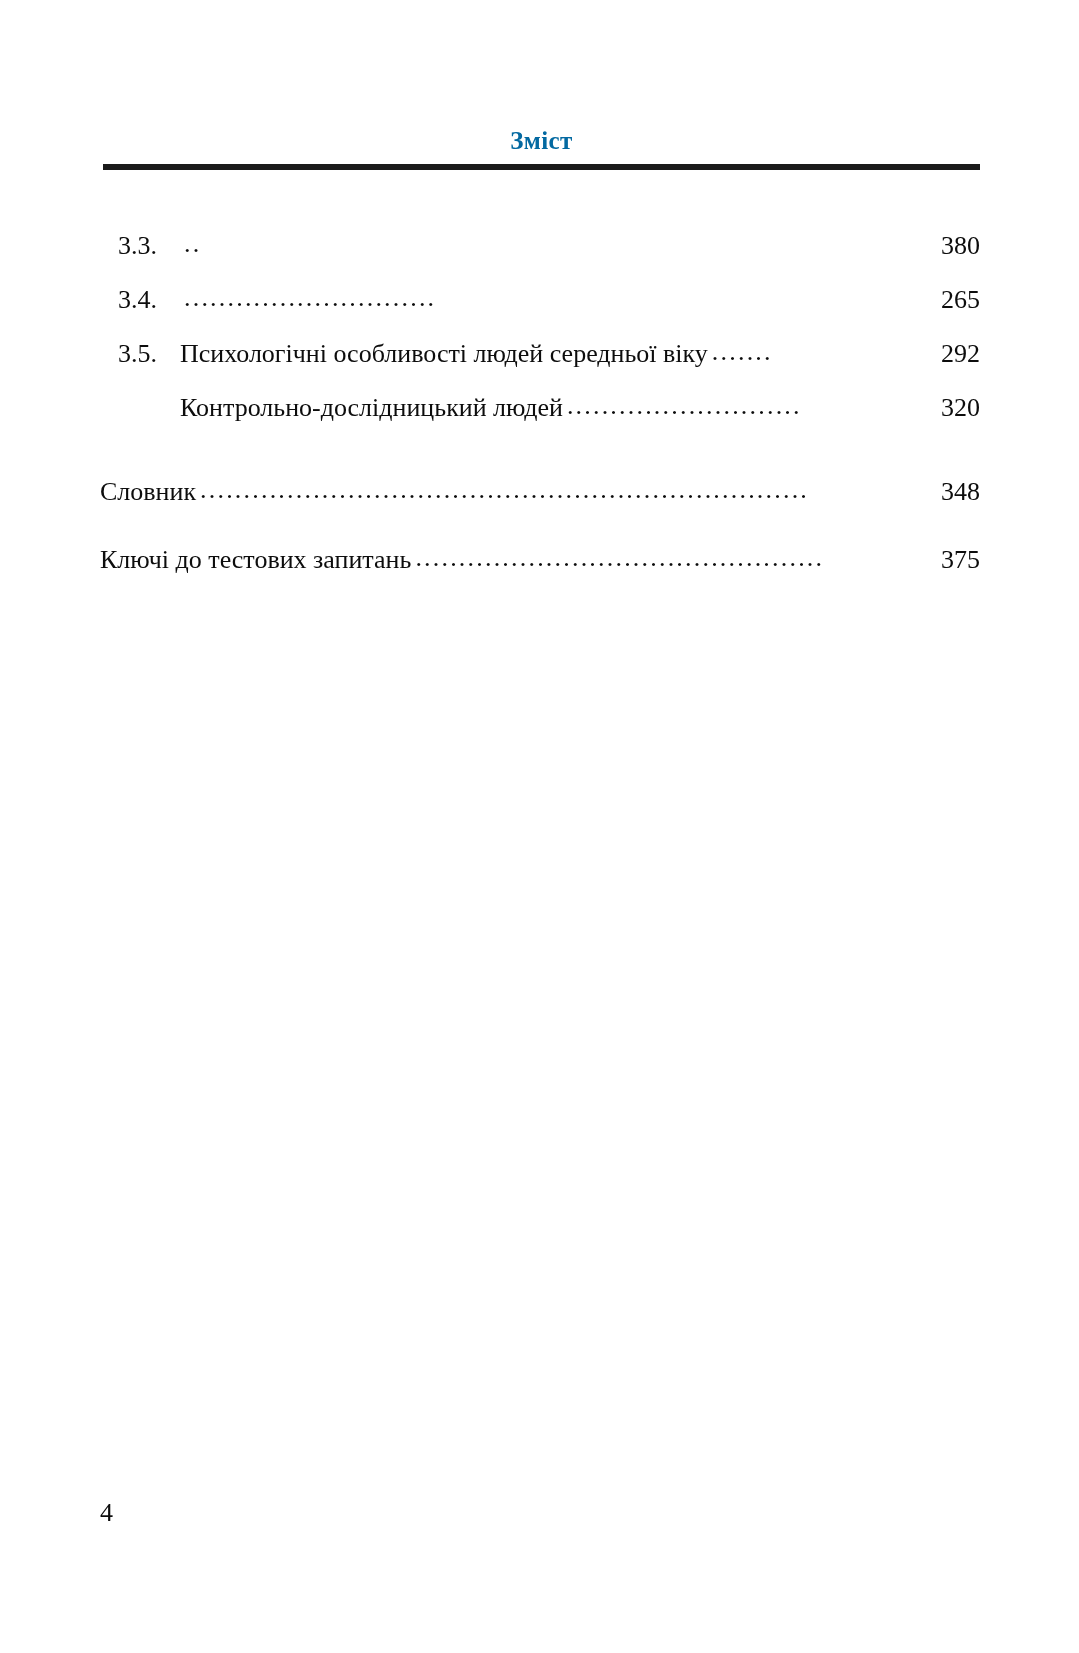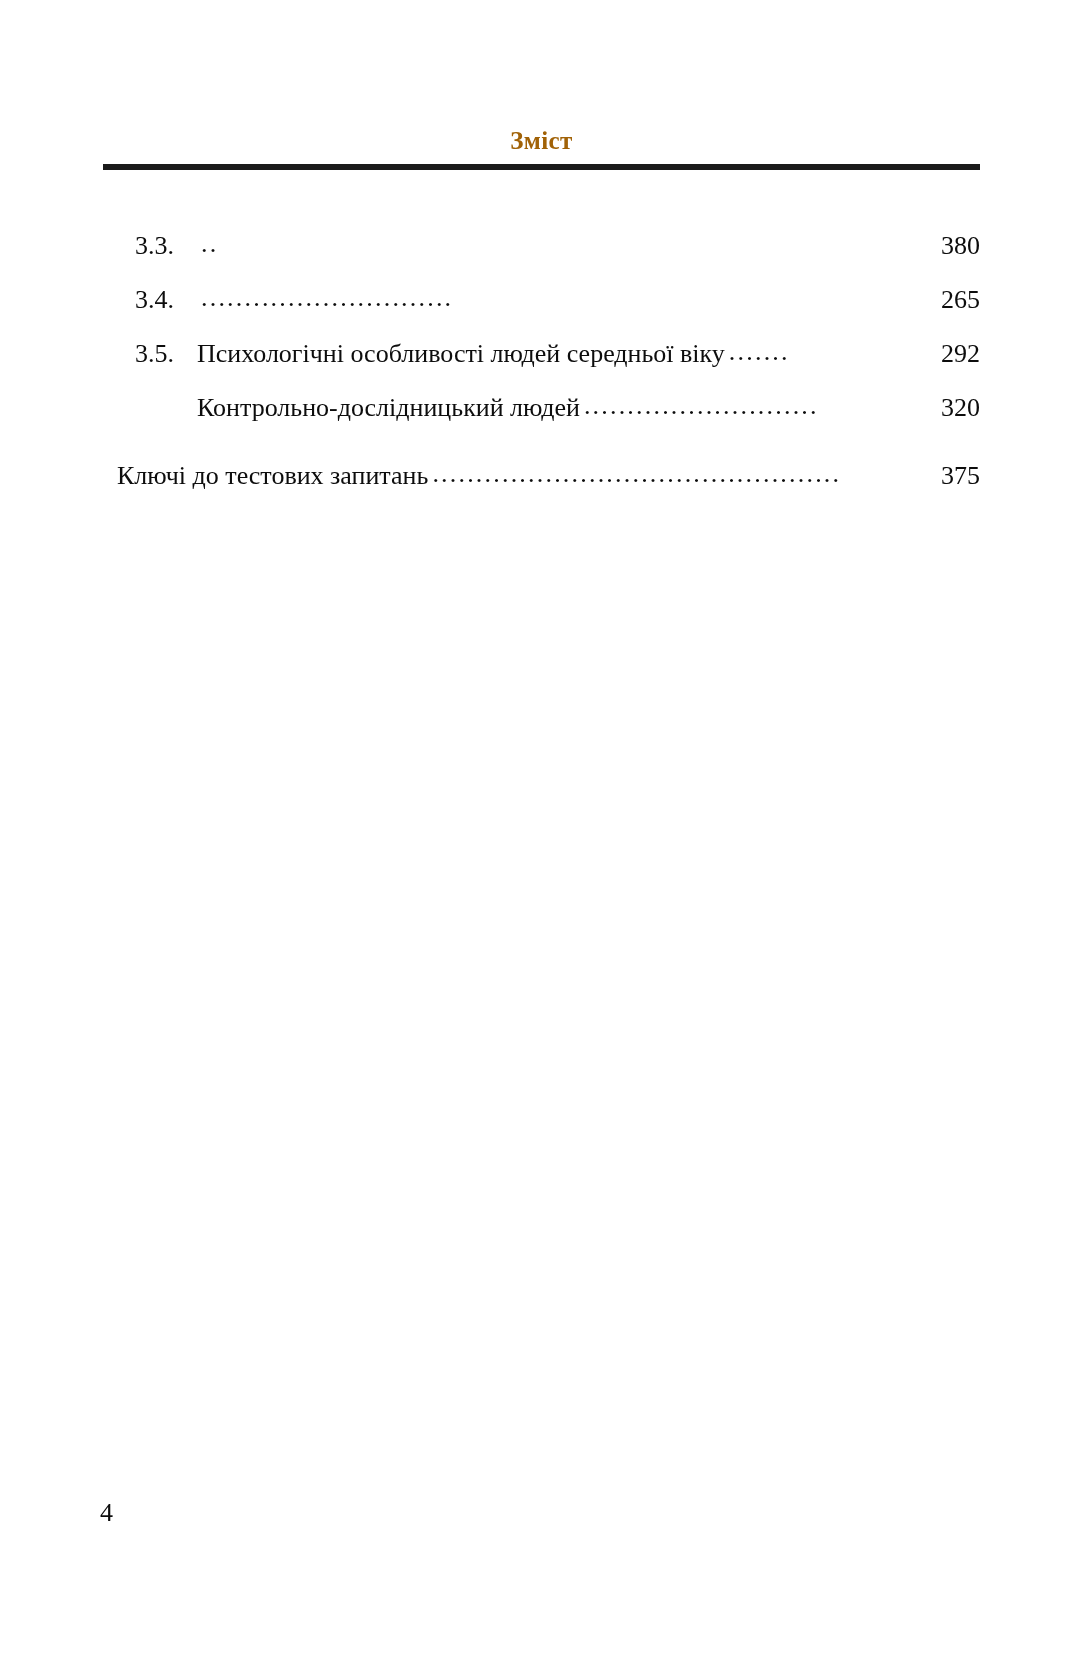--- a/index.html
+++ b/index.html
@@ -28,21 +28,21 @@
     width: 877px;
   }
 
   .header-title {
     text-align: center;
     font-family: "Liberation Serif", "DejaVu Serif", serif;
     font-weight: bold;
     font-size: 25px;
     letter-spacing: 0.4px;
     line-height: 30px;
-    color: #a16207;
+    color: #0369a1;
   }
 
   .header-rule {
     margin-top: 8px;
     width: 877px;
     height: 6px;
     background: #1a1a1a;
   }
 
   
@@ -53,21 +53,20 @@
     width: 880px;
   }
 
   .toc-row {
     display: flex;
     align-items: flex-end;
     font-size: 26px;
     line-height: 30px;
     color: #0d0d0d;
     white-space: nowrap;
-    margin-left: 17px;
   }
 
   .toc-row.gap-small { margin-top: 24px; }
   .toc-row.gap-large { margin-top: 54px; }
   .toc-row.gap-mid   { margin-top: 38px; }
 
   .toc-num {
     flex: 0 0 auto;
     width: 80px;
     padding-left: 18px;
@@ -139,20 +138,25 @@
         <span class="toc-title">Психологічні особливості людей середньої віку</span>
         <span class="toc-leader">.......</span>
         <span class="toc-page">292</span>
       </div>
       <div class="toc-row gap-small wide-gutter">
         <span class="toc-num empty"></span>
         <span class="toc-title">Контрольно-дослідницький людей</span>
         <span class="toc-leader">...........................</span>
         <span class="toc-page">320</span>
       </div>
+      <div class="toc-row gap-large flush">
+        <span class="toc-title">Словник</span>
+        <span class="toc-leader">......................................................................</span>
+        <span class="toc-page">348</span>
+      </div>
       <div class="toc-row gap-mid flush">
         <span class="toc-title">Ключі  до тестових запитань</span>
         <span class="toc-leader">...............................................</span>
         <span class="toc-page">375</span>
       </div>
     </div>
 
   <div class="folio">4</div>
 
 </div>

